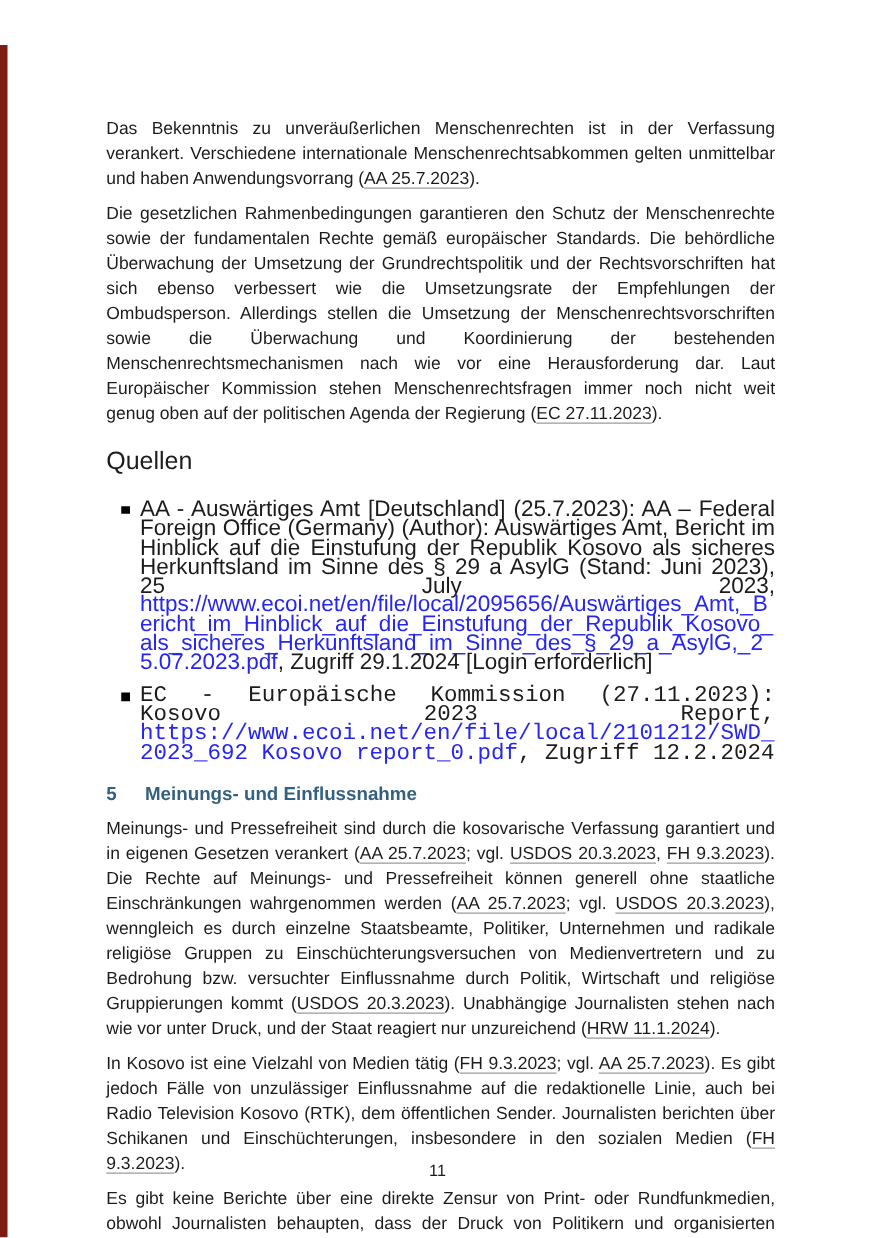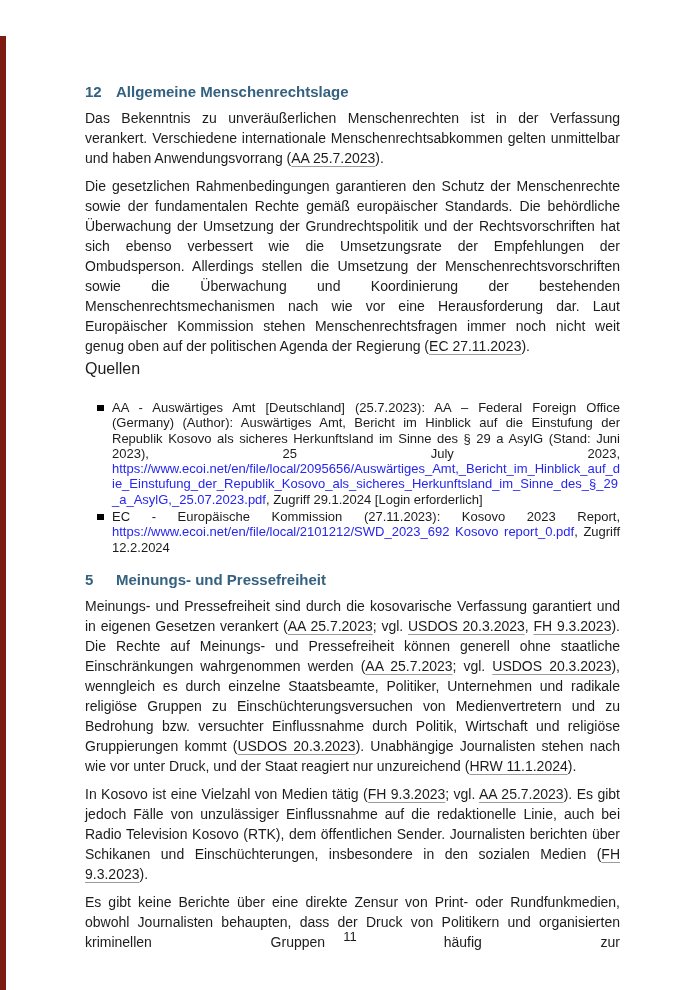--- a/index.html
+++ b/index.html
@@ -36,53 +36,52 @@
     margin:8px 0 0;
   }
   .meta + p.body{margin-top:2px;}
   p.body.cont{text-align-last:justify;}
   .cite{
     text-decoration:underline;
     text-decoration-color:var(--cul,#9b9b9b);
     text-decoration-thickness:1px;
     text-underline-offset:2.5px;
   }
-  .src-label{font-size:16px;line-height:20px;margin-top:3px;}
+  .src-label{font-size:20px;line-height:20px;margin-top:19px;}
   ul.src-list{
     list-style:none;margin:21px 0 0;padding:0;
-    font-size:13px;line-height:15.3px;
+    font-size:18px;line-height:15.3px;
   }
   ul.src-list li{
     position:relative;padding-left:27px;
     text-align:justify;text-justify:inter-word;
   }
-  ul.src-list li + li{margin-top:2px;}
+  ul.src-list li + li{margin-top:12px;font-family:Liberation Mono, monospace;}
   .bullet{
     position:absolute;left:12px;top:4.5px;
     width:6.5px;height:6.5px;background:#000000;
   }
   .src-link{color:var(--link,#2626f0);overflow-wrap:anywhere;}
   .page-number{
     position:absolute;left:0;top:929px;width:700px;
     text-align:center;font-size:13px;
   }
 </style>
 </head>
 <body>
 
 <div class="page">
   <div class="edge-bar"></div>
   <main class="content">
-      <div class="sec-heading"><span class="sec-num">12</span><span>Allgemeine Menschenrechtslage</span></div>
       <p class="body"><span class="run">Das Bekenntnis zu unveräußerlichen Menschenrechten ist in der Verfassung verankert. Verschiedene internationale Menschenrechtsabkommen gelten unmittelbar und haben Anwendungsvorrang (</span><span class="cite">AA 25.7.2023</span><span class="run">).</span></p>
       <p class="body"><span class="run">Die gesetzlichen Rahmenbedingungen garantieren den Schutz der Menschenrechte sowie der fundamentalen Rechte gemäß europäischer Standards. Die behördliche Überwachung der Umsetzung der Grundrechtspolitik und der Rechtsvorschriften hat sich ebenso verbessert wie die Umsetzungsrate der Empfehlungen der Ombudsperson. Allerdings stellen die Umsetzung der Menschenrechtsvorschriften sowie die Überwachung und Koordinierung der bestehenden Menschenrechtsmechanismen nach wie vor eine Herausforderung dar. Laut Europäischer Kommission stehen Menschenrechtsfragen immer noch nicht weit genug oben auf der politischen Agenda der Regierung (</span><span class="cite">EC 27.11.2023</span><span class="run">).</span></p>
       <div class="src-label">Quellen</div>
       <ul class="src-list">
         <li><span class="bullet"></span><span class="run">AA - Auswärtiges Amt [Deutschland] (25.7.2023): AA – Federal Foreign Office (Germany) (Author): Auswärtiges Amt, Bericht im Hinblick auf die Einstufung der Republik Kosovo als sicheres Herkunftsland im Sinne des § 29 a AsylG (Stand: Juni 2023), 25 July 2023, </span><span class="src-link">https://www.ecoi.net/en/file/local/2095656/Auswärtiges_Amt,_Bericht_im_Hinblick_auf_die_Einstufung_der_Republik_Kosovo_als_sicheres_Herkunftsland_im_Sinne_des_§_29_a_AsylG,_25.07.2023.pdf</span><span class="run">, Zugriff 29.1.2024 [Login erforderlich]</span></li>
         <li><span class="bullet"></span><span class="run">EC - Europäische Kommission (27.11.2023): Kosovo 2023 Report, </span><span class="src-link">https://www.ecoi.net/en/file/local/2101212/SWD_2023_692 Kosovo report_0.pdf</span><span class="run">, Zugriff 12.2.2024</span></li>
       </ul>
-      <div class="sec-heading"><span class="sec-num">5</span><span>Meinungs- und Pressefreiheit</span></div>
+      <div class="sec-heading"><span class="sec-num">5</span><span>Meinungs- und Einflussnahme</span></div>
       <p class="body"><span class="run">Meinungs- und Pressefreiheit sind durch die kosovarische Verfassung garantiert und in eigenen Gesetzen verankert (</span><span class="cite">AA 25.7.2023</span><span class="run">; vgl. </span><span class="cite">USDOS 20.3.2023</span><span class="run">, </span><span class="cite">FH 9.3.2023</span><span class="run">). Die Rechte auf Meinungs- und Pressefreiheit können generell ohne staatliche Einschränkungen wahrgenommen werden (</span><span class="cite">AA 25.7.2023</span><span class="run">; vgl. </span><span class="cite">USDOS 20.3.2023</span><span class="run">), wenngleich es durch einzelne Staatsbeamte, Politiker, Unternehmen und radikale religiöse Gruppen zu Einschüchterungsversuchen von Medienvertretern und zu Bedrohung bzw. versuchter Einflussnahme durch Politik, Wirtschaft und religiöse Gruppierungen kommt (</span><span class="cite">USDOS 20.3.2023</span><span class="run">). Unabhängige Journalisten stehen nach wie vor unter Druck, und der Staat reagiert nur unzureichend (</span><span class="cite">HRW 11.1.2024</span><span class="run">).</span></p>
       <p class="body"><span class="run">In Kosovo ist eine Vielzahl von Medien tätig (</span><span class="cite">FH 9.3.2023</span><span class="run">; vgl. </span><span class="cite">AA 25.7.2023</span><span class="run">). Es gibt jedoch Fälle von unzulässiger Einflussnahme auf die redaktionelle Linie, auch bei Radio Television Kosovo (RTK), dem öffentlichen Sender. Journalisten berichten über Schikanen und Einschüchterungen, insbesondere in den sozialen Medien (</span><span class="cite">FH 9.3.2023</span><span class="run">).</span></p>
       <p class="body cont"><span class="run">Es gibt keine Berichte über eine direkte Zensur von Print- oder Rundfunkmedien, obwohl Journalisten behaupten, dass der Druck von Politikern und organisierten kriminellen Gruppen häufig zur</span></p>
     </main>
   <div class="page-number">11</div>
 </div>
 
 </body></html>

